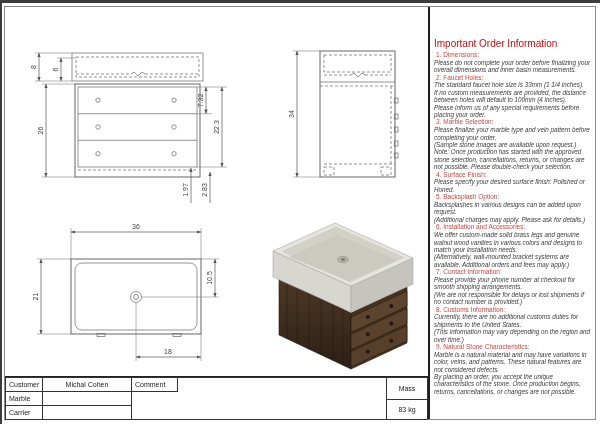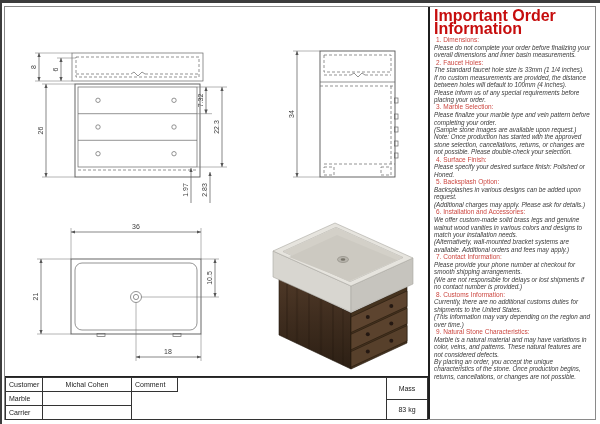--- a/index.html
+++ b/index.html
@@ -14,21 +14,21 @@
     border:1px solid #8a8a8a;box-sizing:border-box;background:#fff;
   }
   .drawing-svg{position:absolute;left:0;top:0;}
   .iso-svg{position:absolute;left:248px;top:210px;}
   
   .info-panel{
     position:absolute;top:0;right:0;width:167px;height:100%;
     border-left:2px solid #1f1f1f;box-sizing:border-box;
     padding:2px 4px 0 4px;overflow:hidden;background:#fff;
   }
-  .info-title{font-size:16px;font-weight:bold;color:#c60d0d;line-height:13px;margin-bottom:1px;}
+  .info-title{font-size:10px;font-weight:normal;color:#c60d0d;line-height:13px;margin-bottom:1px;margin-top:28px;}
   .sec-head{font-size:6.5px;line-height:7.8px;color:#cc4740;padding-left:2px;}
   .sec-p{font-size:6.3px;line-height:7.4px;color:#3a3a3a;font-style:italic;}
   
   .tblock{position:absolute;left:0;bottom:0;width:423px;height:43px;border-top:1px solid #222;box-sizing:border-box;background:#fff;}
   .cell{position:absolute;box-sizing:border-box;border:1px solid #333;font-size:7px;color:#222;
         display:flex;align-items:center;background:#fff;}
   .cell.lbl{padding-left:3px;}
   .cell.ctr{justify-content:center;}
   .comment-area{position:absolute;box-sizing:border-box;border:1px solid #333;background:#fff;}
   

